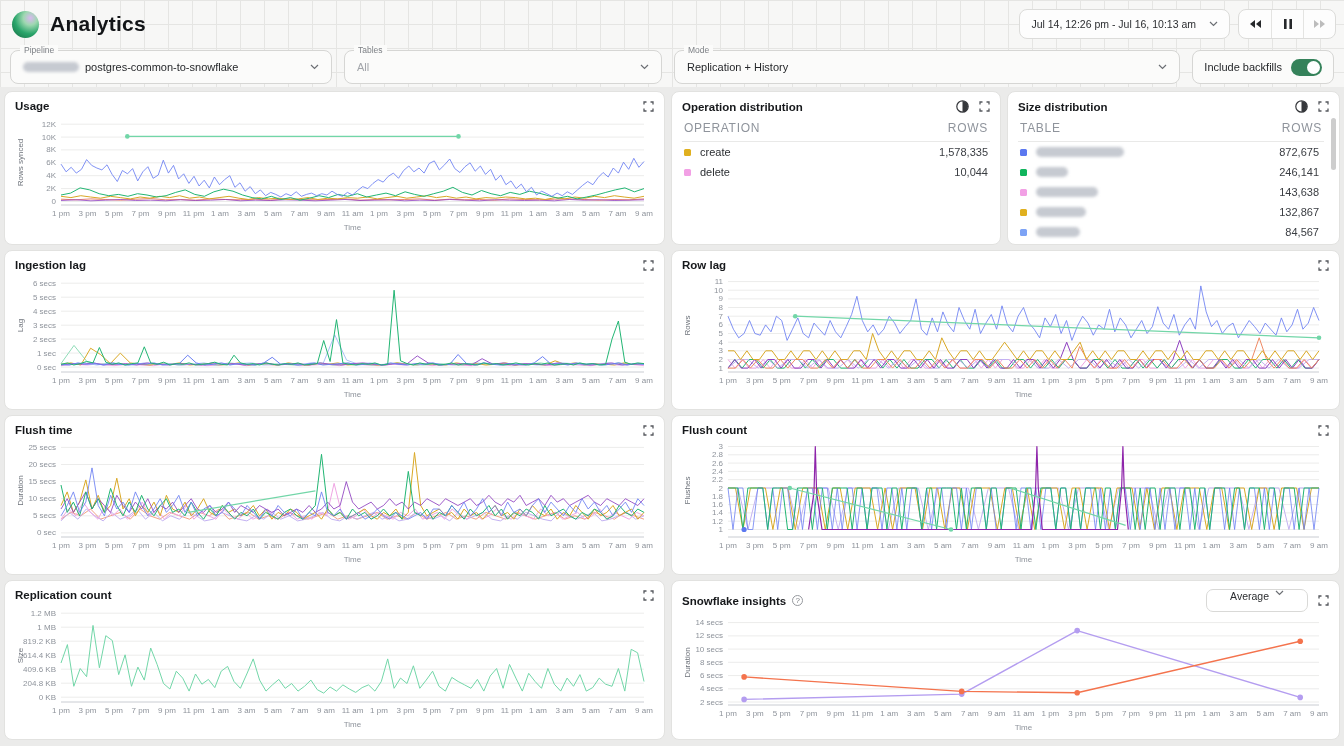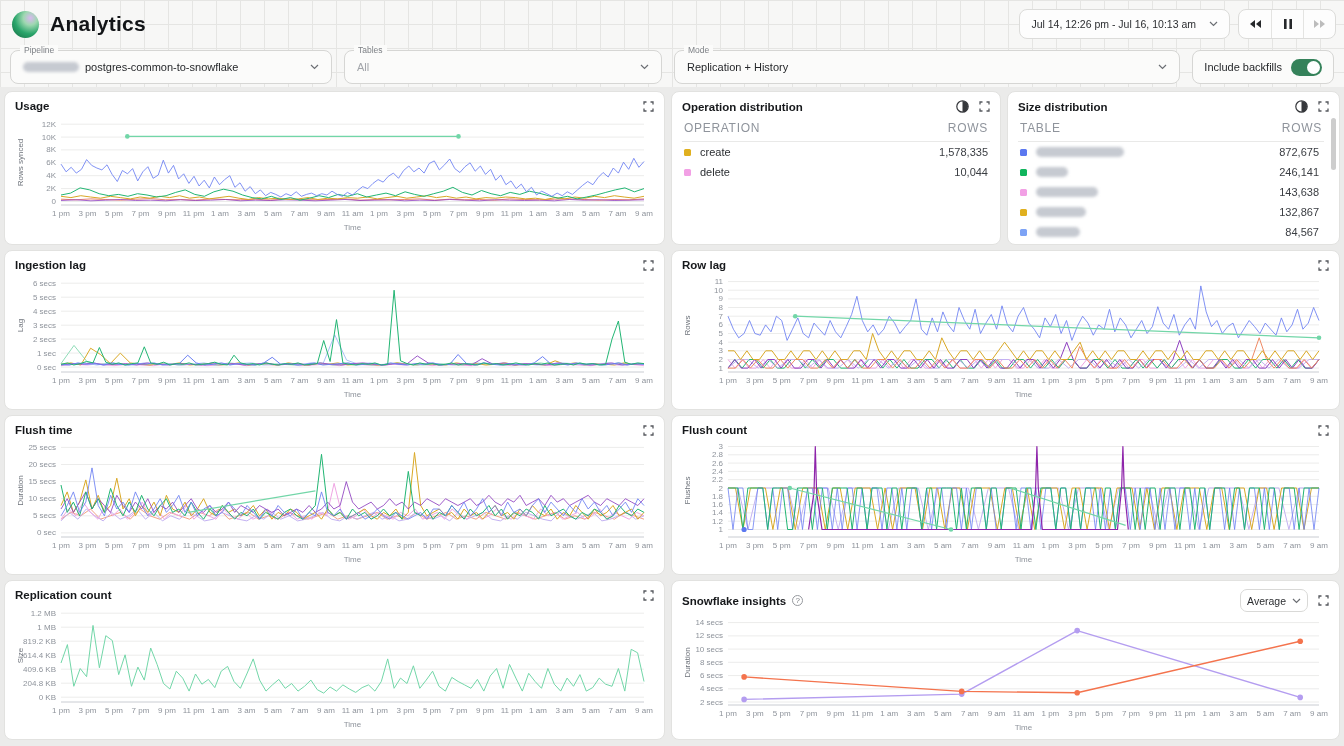--- a/index.html
+++ b/index.html
@@ -36,21 +36,21 @@
   .yl{font:8px "Liberation Sans",sans-serif;fill:#6e737b}
   .thead{display:flex;justify-content:space-between;font-size:12px;color:#8f949c;letter-spacing:.7px;padding:7px 2px 6px;border-bottom:1px solid #e9e9e8}
   .trow{display:flex;justify-content:space-between;align-items:center;font-size:11px;color:#2b2e32;padding:4px 2px}
   .trow .tname{display:flex;align-items:center}
   .sq{width:7px;height:7px;border-radius:1.5px;display:inline-block;margin-right:9px;flex:none}
   .tval{color:#3a3d42}
   .trow.total{color:#9aa0a6}
   .trow.total .tval{color:#9aa0a6}
   .scrollthumb{position:absolute;right:3px;top:26px;width:5px;height:52px;border-radius:3px;background:#cdcdcd}
   .helpicon{width:11px;height:11px;border:1px solid #96999e;border-radius:50%;color:#797c81;font-size:8px;font-weight:400;display:inline-flex;align-items:center;justify-content:center;flex:none}
-  .dropbtn{display:flex;align-items:center;gap:6px;border:1px solid #d9d9d7;border-radius:7px;background:#fff;height:23px;padding:0 6px;font-size:10.5px;color:#2c2e31;cursor:pointer;font-family:inherit}
+  .dropbtn{display:flex;align-items:flex-start;gap:6px;border:1px solid #d9d9d7;border-radius:7px;background:#fff;height:23px;padding:0 23px;font-size:10.5px;color:#2c2e31;cursor:pointer;font-family:inherit}
 </style>
 </head>
 <body>
 
 <div class="topbar">
   <div class="hrow">
     <span class="logo"></span>
     <h1 class="apptitle">Analytics</h1>
     <div class="hright">
       <button class="datebtn">

